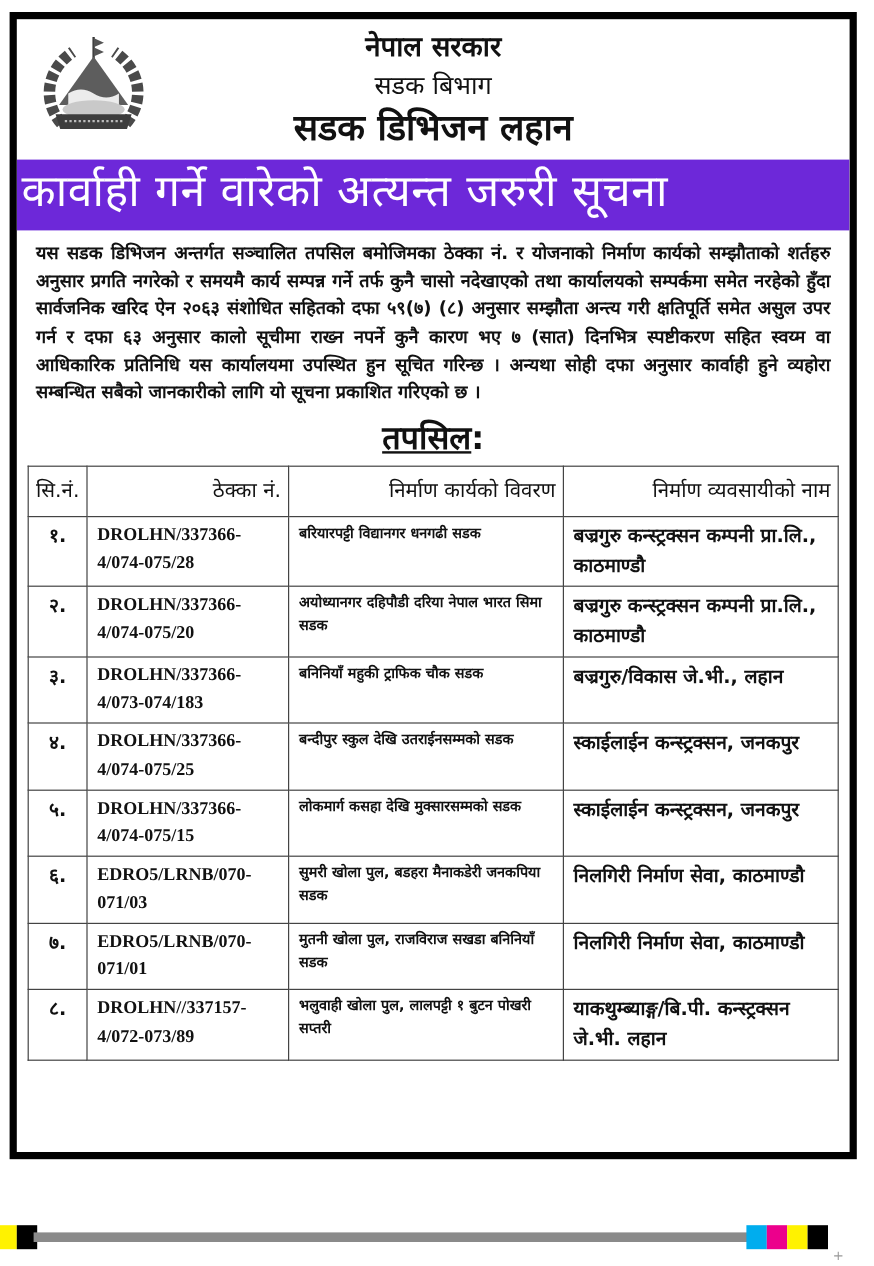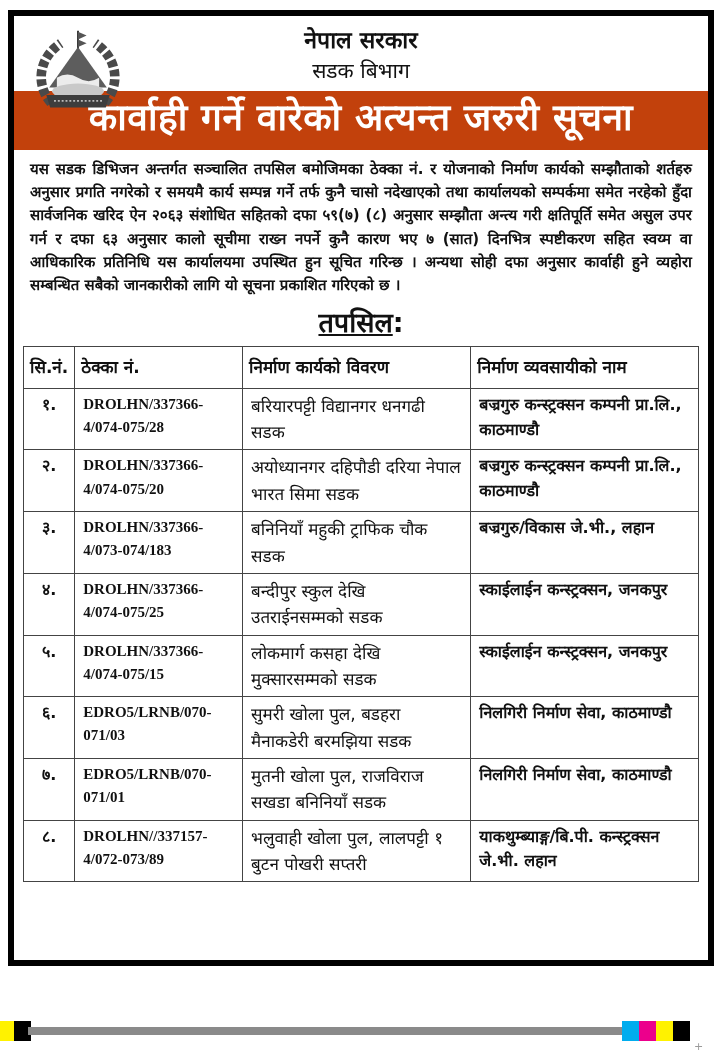--- a/index.html
+++ b/index.html
@@ -21,23 +21,23 @@
   }
   
   .header { position: relative; padding: 10px 10px 4px; text-align: center; }
   .emblem { position: absolute; left: 16px; top: 10px; width: 96px; height: 96px; }
   .gov-line   { font-size: 23px; font-weight: bold; line-height: 1.3; }
   .ministry   { font-size: 33px; font-weight: bold; line-height: 1.35; letter-spacing: -0.5px; }
   .dept       { font-size: 21px; font-weight: normal; line-height: 1.5; }
   .division   { font-size: 30px; font-weight: bold; line-height: 1.4; }
   
   .banner {
-    background: #c2410c; color: #fff;
-    text-align: center;
-    font-size: 37px; font-weight: bold;
+    background: #6d28d9; color: #fff;
+    text-align: left;
+    font-size: 37px; font-weight: normal;
     padding: 6px 4px 10px;
     line-height: 1.15;
     letter-spacing: 0.5px;
   }
   
   .notice { padding: 8px 16px 0; }
   .pub-date { text-align: center; font-size: 17px; font-weight: bold; margin-bottom: 4px; }
   .body-text {
     font-size: 15px;
     font-weight: 700;
@@ -56,24 +56,24 @@
     margin: 0 auto;
     border-collapse: collapse;
     border: 1.5px solid #333;
   }
   table.list th, table.list td {
     border: 1px solid #444;
     padding: 4px 8px;
     vertical-align: top;
     line-height: 1.55;
   }
-  table.list th { font-size: 17px; font-weight: bold; text-align: left; padding: 7px 6px; }
+  table.list th { font-size: 17px; font-weight: normal; text-align: right; padding: 7px 6px; }
   td.sn { width: 6%; text-align: center; font-size: 16px; font-weight: 600; }
   td.contract { width: 25%; font-family: "Liberation Serif", serif; font-weight: bold; font-size: 15px; }
-  td.work { width: 34.5%; font-size: 17px; font-weight: 400; }
+  td.work { width: 34.5%; font-size: 12px; font-weight: 700; }
   td.contractor { width: 34.5%; font-size: 16px; font-weight: 600; }
   
   .print-strip { position: absolute; left: 0; top: 1020px; width: 728px; height: 30px; }
   .swatch { position: absolute; top: 1px; width: 17px; height: 20px; }
   .sw-yellow-left  { left: 0;  width: 14px; }
   .sw-black-left   { left: 14px; width: 17px; }
   .bar { position: absolute; left: 28px; top: 7px; width: 596px; height: 8px; }
   .sw-cyan    { left: 622px; }
   .sw-magenta { left: 639px; }
   .sw-yellow  { left: 656px; }
@@ -92,20 +92,21 @@
       <line x1="50" y1="5" x2="50" y2="24" stroke="#333" stroke-width="2"></line>
       <path d="M50,6 L59,10 L50,14 L59,18 L50,22 Z" fill="#555"></path>
       <polygon points="20,64 50,22 80,64" fill="#5d5d5d"></polygon>
       <path d="M28,54 q11,-7 22,0 q11,7 22,0 l0,12 l-44,0 z" fill="#ececec"></path>
       <ellipse cx="50" cy="68" rx="27" ry="8" fill="#c9c9c9"></ellipse>
       <path d="M17,72 L83,72 L79,85 L21,85 Z" fill="#3d3d3d"></path>
       <path d="M25,78 L75,78" stroke="#bbb" stroke-width="2" stroke-dasharray="2 2"></path>
     </svg>
     <div class="gov-line">नेपाल सरकार</div>
     <div class="dept">सडक बिभाग</div>
+    <div class="division">सडक डिभिजन लहान</div>
   </div>
 
   <div class="banner">कार्वाही गर्ने वारेको अत्यन्त जरुरी सूचना</div>
 
   <div class="notice">
     <div class="body-text">यस सडक डिभिजन अन्तर्गत सञ्चालित तपसिल बमोजिमका ठेक्का नं. र योजनाको निर्माण कार्यको सम्झौताको शर्तहरु अनुसार प्रगति नगरेको र समयमै कार्य सम्पन्न गर्ने तर्फ कुनै चासो नदेखाएको तथा कार्यालयको सम्पर्कमा समेत नरहेको हुँदा सार्वजनिक खरिद ऐन २०६३ संशोधित सहितको दफा ५९(७) (८) अनुसार सम्झौता अन्त्य गरी क्षतिपूर्ति समेत असुल उपर गर्न र दफा ६३ अनुसार कालो सूचीमा राख्न नपर्ने कुनै कारण भए ७ (सात) दिनभित्र स्पष्टीकरण सहित स्वय्म वा आधिकारिक प्रतिनिधि यस कार्यालयमा उपस्थित हुन सूचित गरिन्छ । अन्यथा सोही दफा अनुसार कार्वाही हुने व्यहोरा सम्बन्धित सबैको जानकारीको लागि यो सूचना प्रकाशित गरिएको छ ।</div>
     <div class="schedule-heading"><span class="u">तपसिल</span><span>:</span></div>
   </div>
 
   <table class="list">
@@ -145,21 +146,21 @@
       </tr>
         <tr style="">
         <td class="sn">५.</td>
         <td class="contract">DROLHN/337366-4/074-075/15</td>
         <td class="work">लोकमार्ग कसहा देखि मुक्सारसम्मको सडक</td>
         <td class="contractor">स्काईलाईन कन्स्ट्रक्सन, जनकपुर</td>
       </tr>
         <tr style="">
         <td class="sn">६.</td>
         <td class="contract">EDRO5/LRNB/070-071/03</td>
-        <td class="work">सुमरी खोला पुल, बडहरा मैनाकडेरी बरमझिया सडक</td>
+        <td class="work">सुमरी खोला पुल, बडहरा मैनाकडेरी जनकपिया सडक</td>
         <td class="contractor">निलगिरी निर्माण सेवा, काठमाण्डौ</td>
       </tr>
         <tr style="">
         <td class="sn">७.</td>
         <td class="contract">EDRO5/LRNB/070-071/01</td>
         <td class="work">मुतनी खोला पुल, राजविराज सखडा बनिनियाँ सडक</td>
         <td class="contractor">निलगिरी निर्माण सेवा, काठमाण्डौ</td>
       </tr>
         <tr style="">
         <td class="sn">८.</td>

